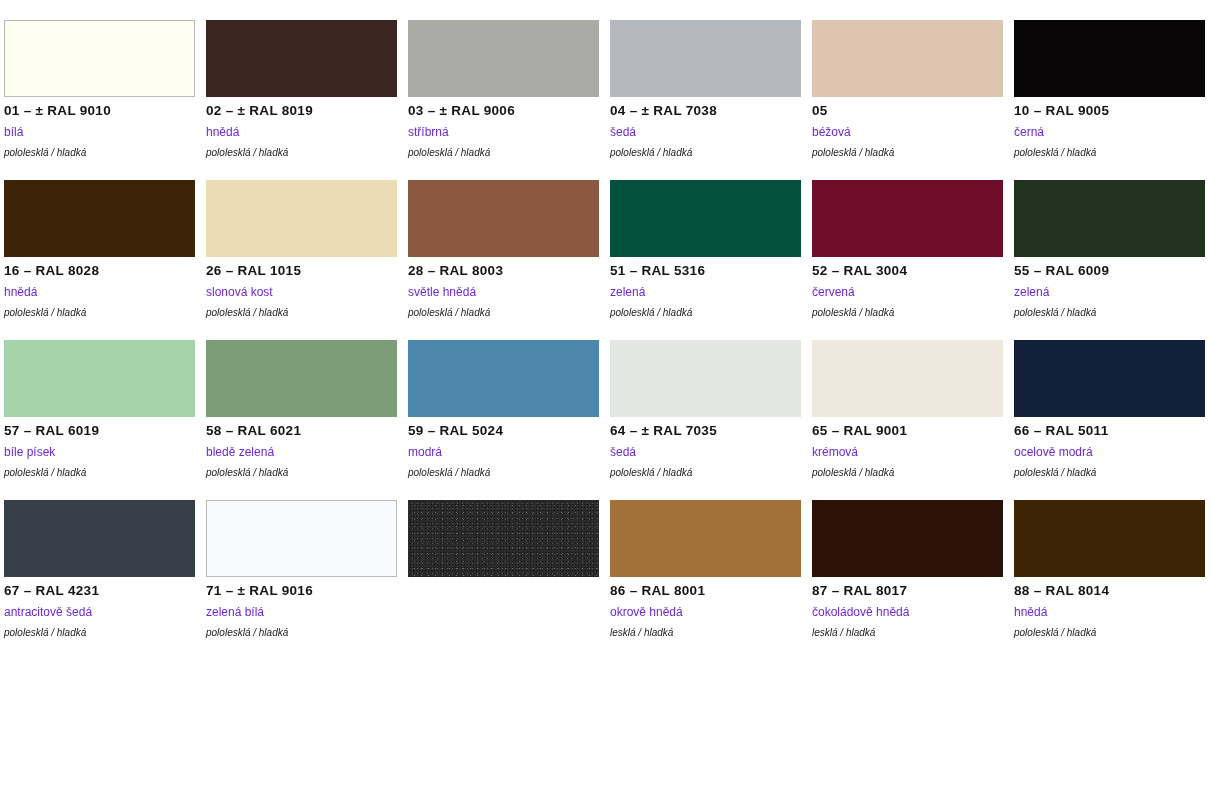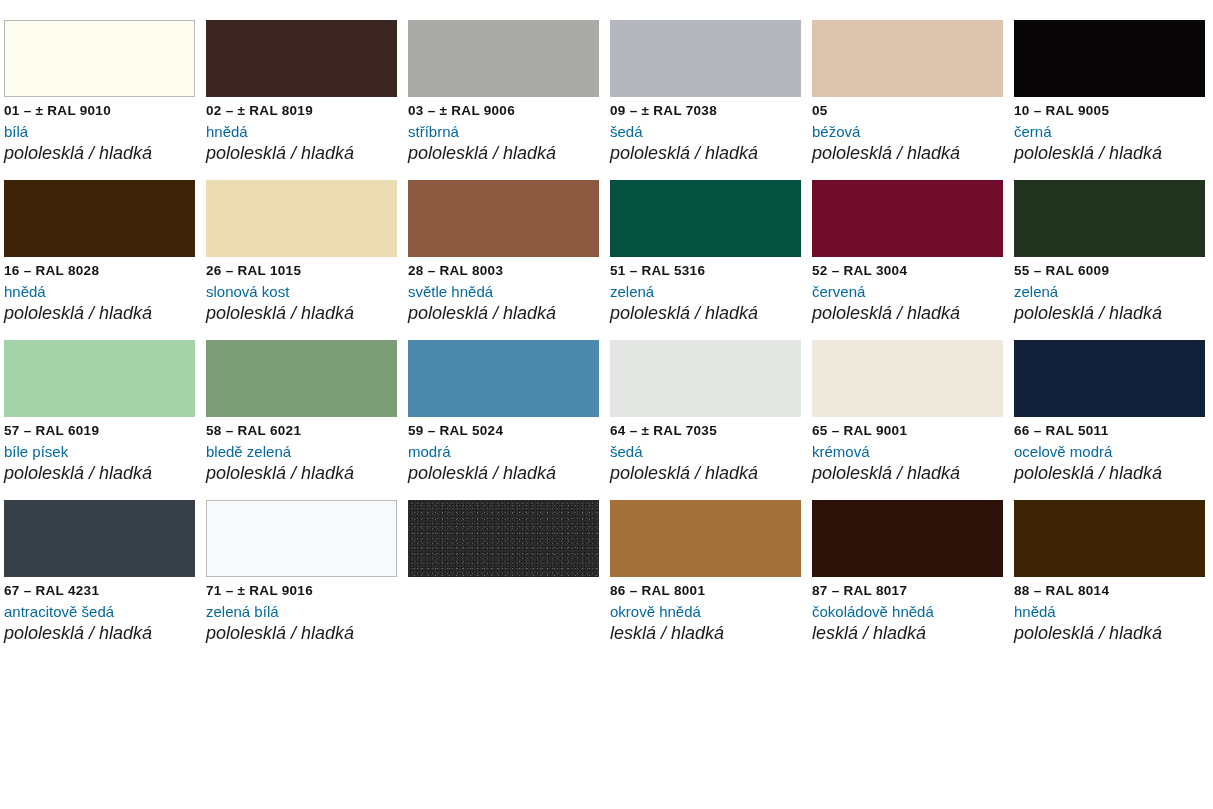--- a/index.html
+++ b/index.html
@@ -64,29 +64,29 @@
   }
   .code {
     font-size: 13.5px;
     font-weight: bold;
     letter-spacing: 0.3px;
     line-height: 16px;
     color: #141414;
     white-space: nowrap;
   }
   .name {
-    font-size: 15px;
+    font-size: 12px;
     font-weight: normal;
     line-height: 16px;
     margin-top: 5px;
-    color: #0369a1;
+    color: #6d28d9;
     white-space: nowrap;
   }
   .finish {
-    font-size: 18px;
+    font-size: 10px;
     font-style: italic;
     line-height: 16px;
     margin-top: 5px;
     color: #1a1a1a;
     white-space: nowrap;
   }
 </style>
 </head>
 <body>
 
@@ -112,21 +112,21 @@
         <div class="chip" style="background: rgb(170, 170, 166);"></div>
         <div class="chip-label">
           <div class="code">03 – ± RAL 9006</div>
           <div class="name">stříbrná</div>
           <div class="finish">pololesklá / hladká</div>
         </div>
       </div>
       <div class="swatch-cell">
         <div class="chip" style="background: rgb(180, 183, 189);"></div>
         <div class="chip-label">
-          <div class="code">09 – ± RAL 7038</div>
+          <div class="code">04 – ± RAL 7038</div>
           <div class="name">šedá</div>
           <div class="finish">pololesklá / hladká</div>
         </div>
       </div>
       <div class="swatch-cell">
         <div class="chip" style="background: rgb(220, 196, 174);"></div>
         <div class="chip-label">
           <div class="code">05</div>
           <div class="name">béžová</div>
           <div class="finish">pololesklá / hladká</div>

